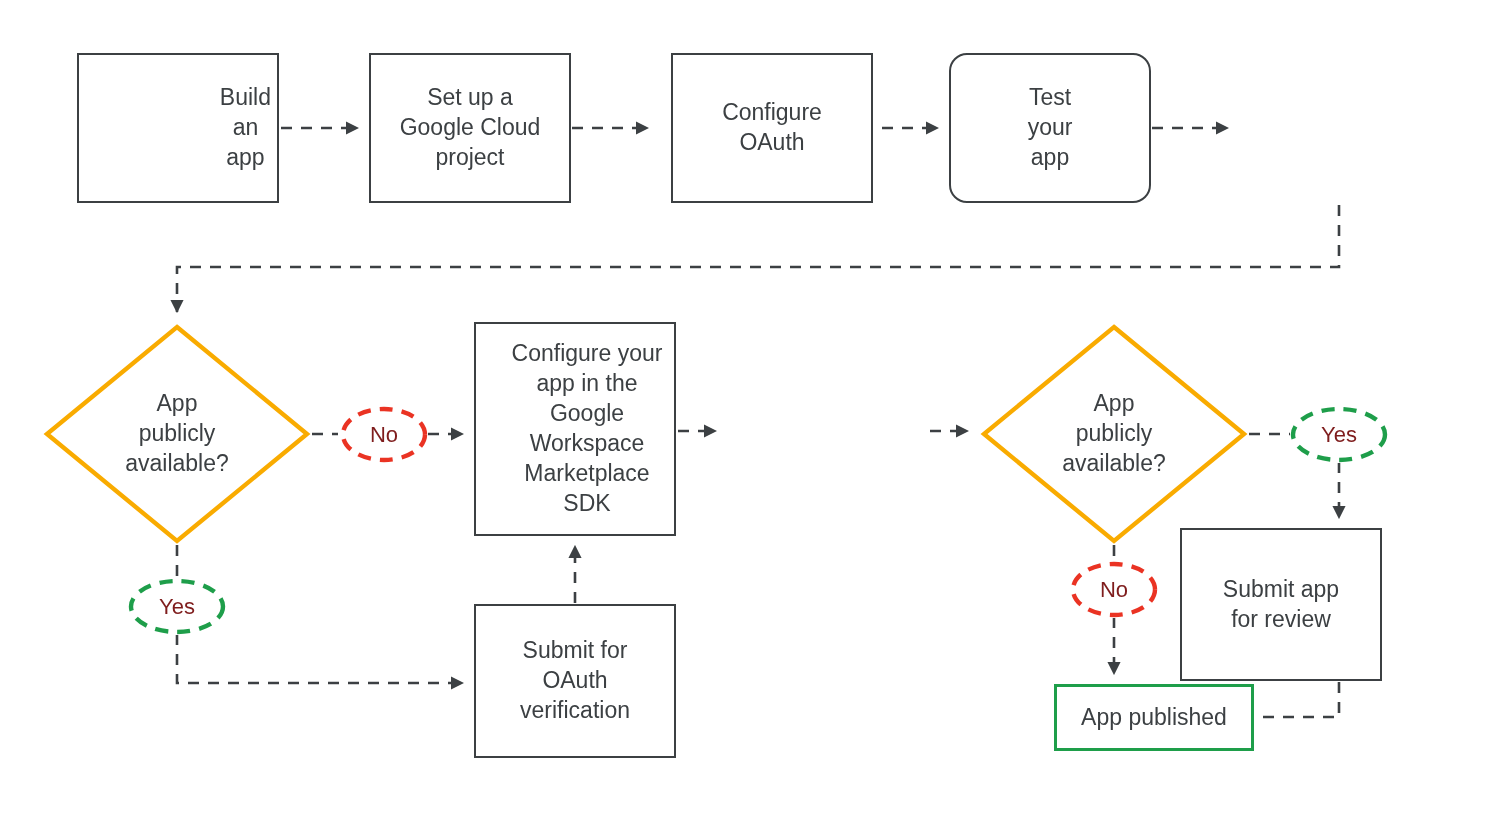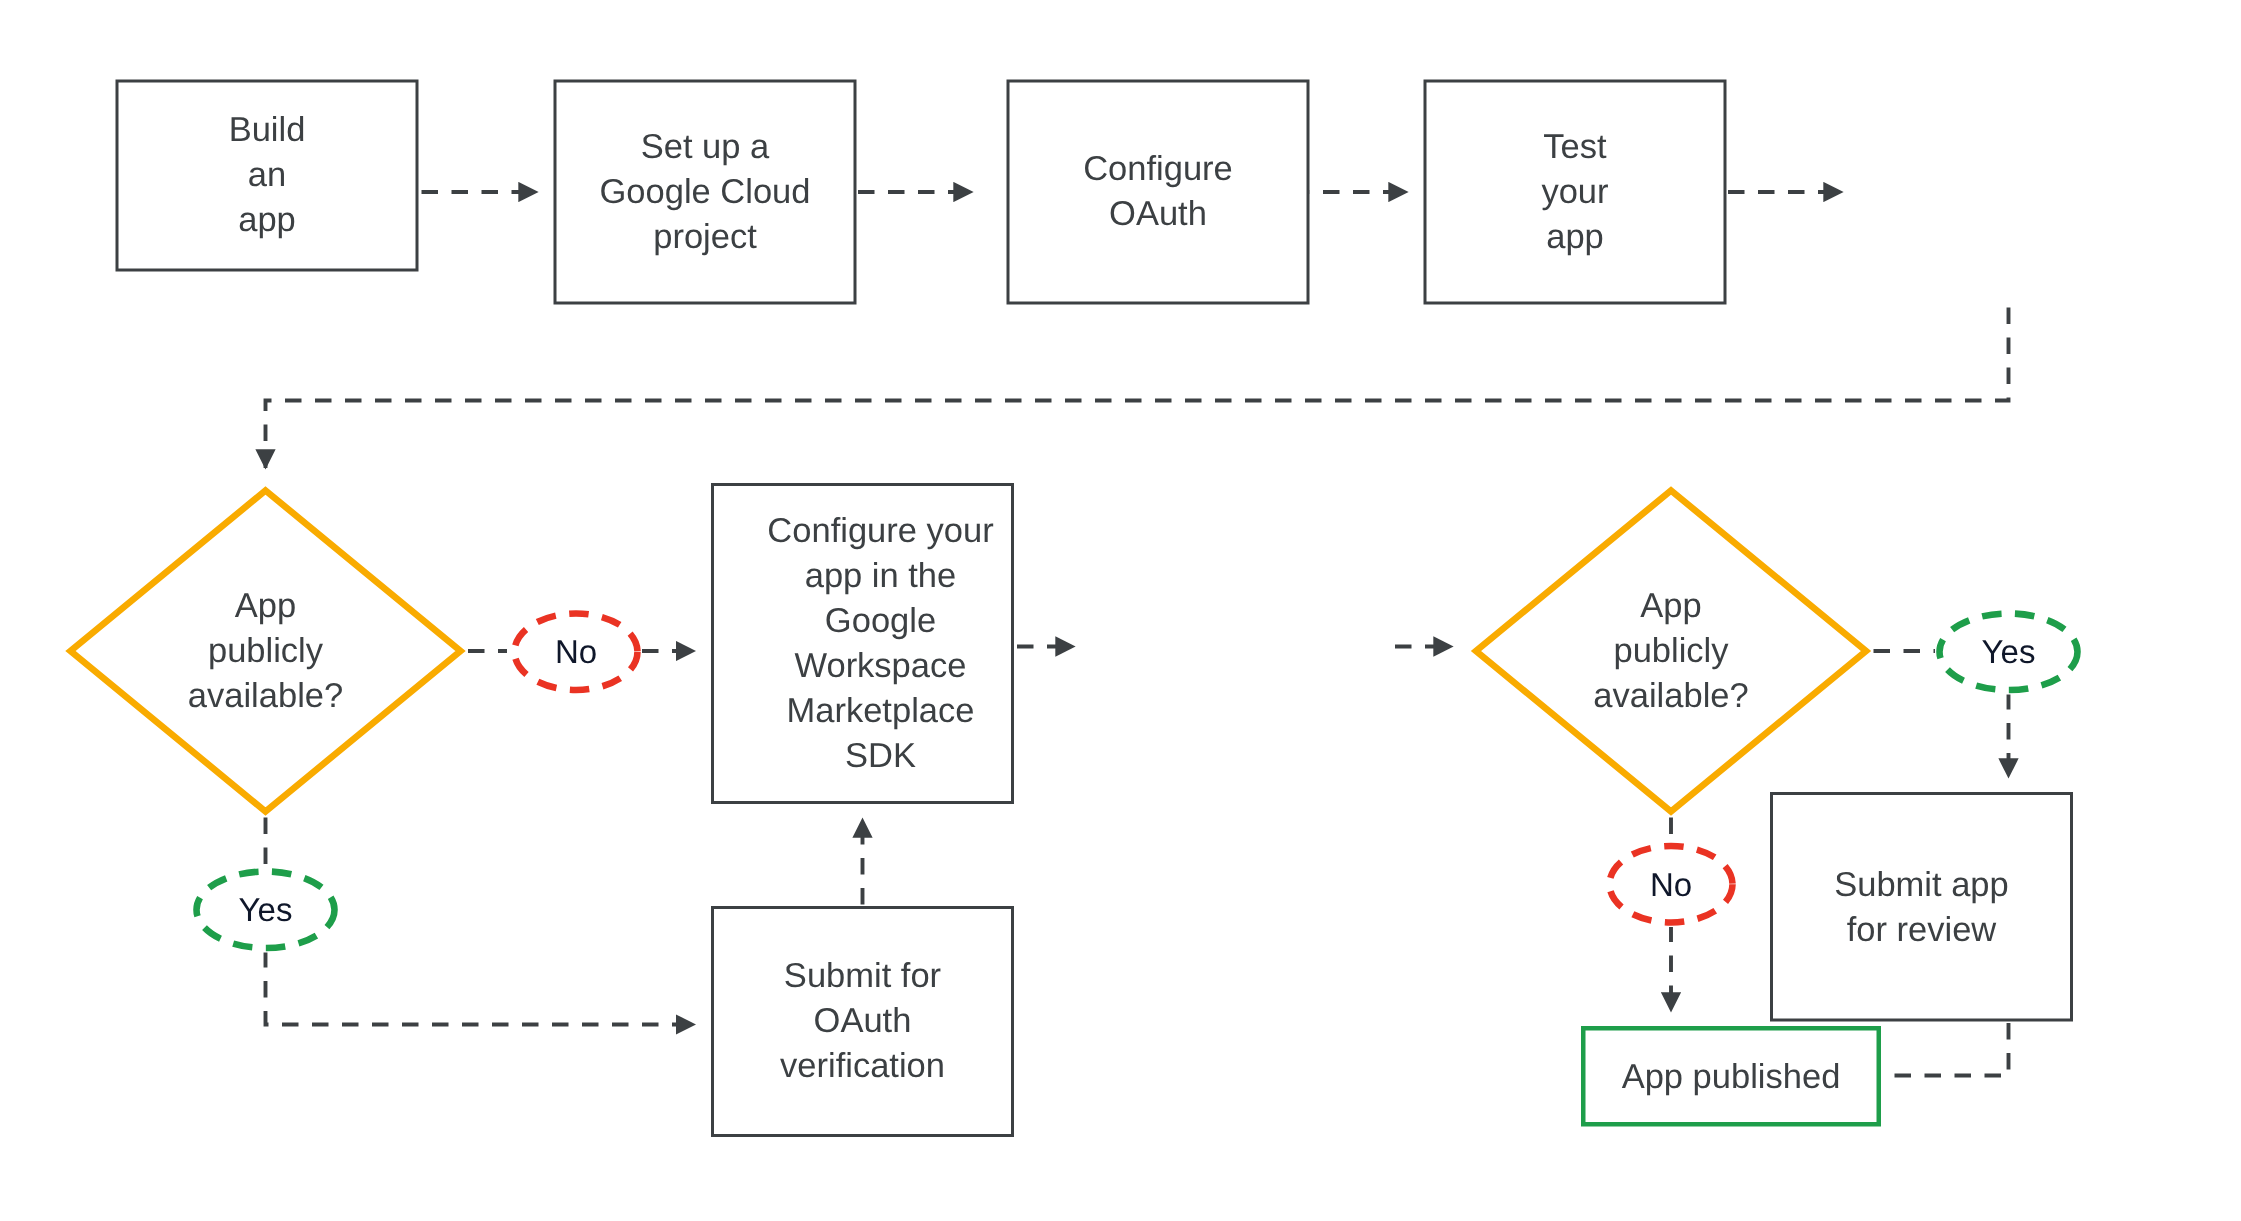--- a/index.html
+++ b/index.html
@@ -72,21 +72,21 @@
     color: #3c4043;
     font-size: 23px;
     line-height: 1.30;
     white-space: pre-line;
   }
   .edge-label {
     position: absolute;
     display: flex;
     align-items: center;
     justify-content: center;
-    color: #0f172a;
+    color: #7f1d1d;
     font-size: 22px;
     background: #ffffff;
     z-index: 4;
   }
   .edge-label .ell {
     position: absolute;
     left: 0; top: 0;
     width: 100%; height: 100%;
   }
   .edge-label .lbl-text {
@@ -133,38 +133,38 @@
       <path d="M 1339 462 L 1339 518" marker-end="url(#arrow)"></path>
 
       <path d="M 1114 545 L 1114 562"></path>
 
       <path d="M 1114 617 L 1114 674" marker-end="url(#arrow)"></path>
 
       <path d="M 1339 682 L 1339 717 L 1226 717" marker-end="url(#arrow)"></path>
     </g>
   </svg>
 
-  <div class="node process" style="left:77px; top:53px; width:202px; height:128px;">
+  <div class="node process" style="left:77px; top:53px; width:202px; height:150px;justify-content:flex-end;">
     <span class="node-label">Build
 an
 app</span>
   </div>
 
   <div class="node process" style="left:369px; top:53px; width:202px; height:150px;">
     <span class="node-label">Set up a
 Google Cloud
 project</span>
   </div>
 
   <div class="node process" style="left:671px; top:53px; width:202px; height:150px;">
     <span class="node-label">Configure
 OAuth</span>
   </div>
 
-  <div class="node process" style="left:949px; top:53px; width:202px; height:150px;">
+  <div class="node process" style="left:949px; top:53px; width:202px; height:150px;border-radius:18px;">
     <span class="node-label">Test
 your
 app</span>
   </div>
 
 
   <div class="decision" style="left:44px; top:324px; width:266px; height:220px;">
     <svg width="266" height="220" viewBox="0 0 266 220" xmlns="http://www.w3.org/2000/svg">
       <polygon points="133,3 263,110 133,217 3,110" fill="#ffffff" stroke="#f9ab00" stroke-width="4.4" stroke-linejoin="miter"></polygon>
     </svg>

